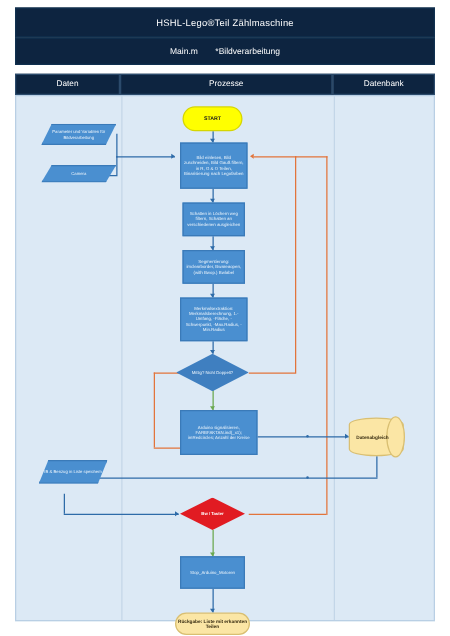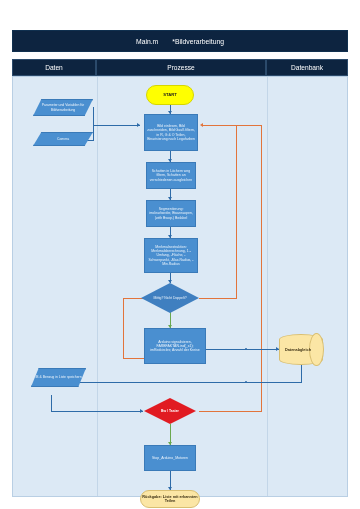--- a/index.html
+++ b/index.html
@@ -85,20 +85,23 @@
   .ar.left.or{border-right-color:#e2743b;}
   .ar.right{border-top:2.5px solid transparent;border-bottom:2.5px solid transparent;border-left:3.5px solid #2e6ba8;}
 
   .dot{position:absolute;width:2px;height:2px;border-radius:50%;background:#2e6ba8;}
 </style>
 </head>
 <body>
 
 <div id="page">
 
+  <div class="titlebar" id="title-main">
+    <span class="t">HSHL-Lego®Teil Zählmaschine</span>
+  </div>
   <div class="titlebar" id="title-sub">
     <span class="t">Main.m</span>
     <span class="sp"></span>
     <span class="t">*Bildverarbeitung</span>
   </div>
 
   <div id="laneheads">
     <div class="lanehead" id="lh-0">
       <span class="t">Daten</span>
     </div>

